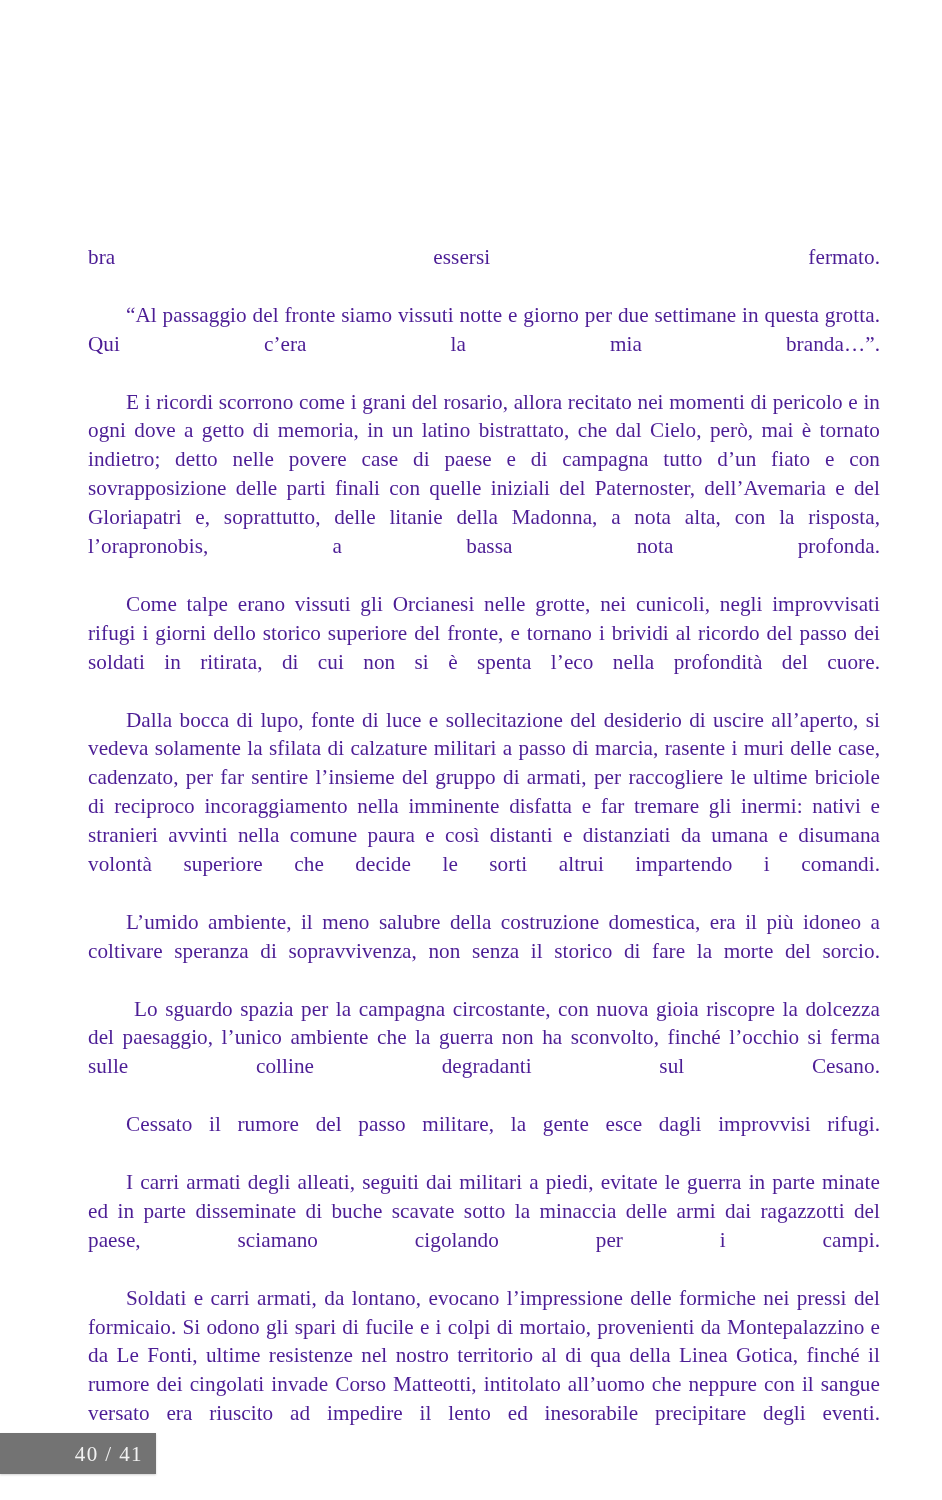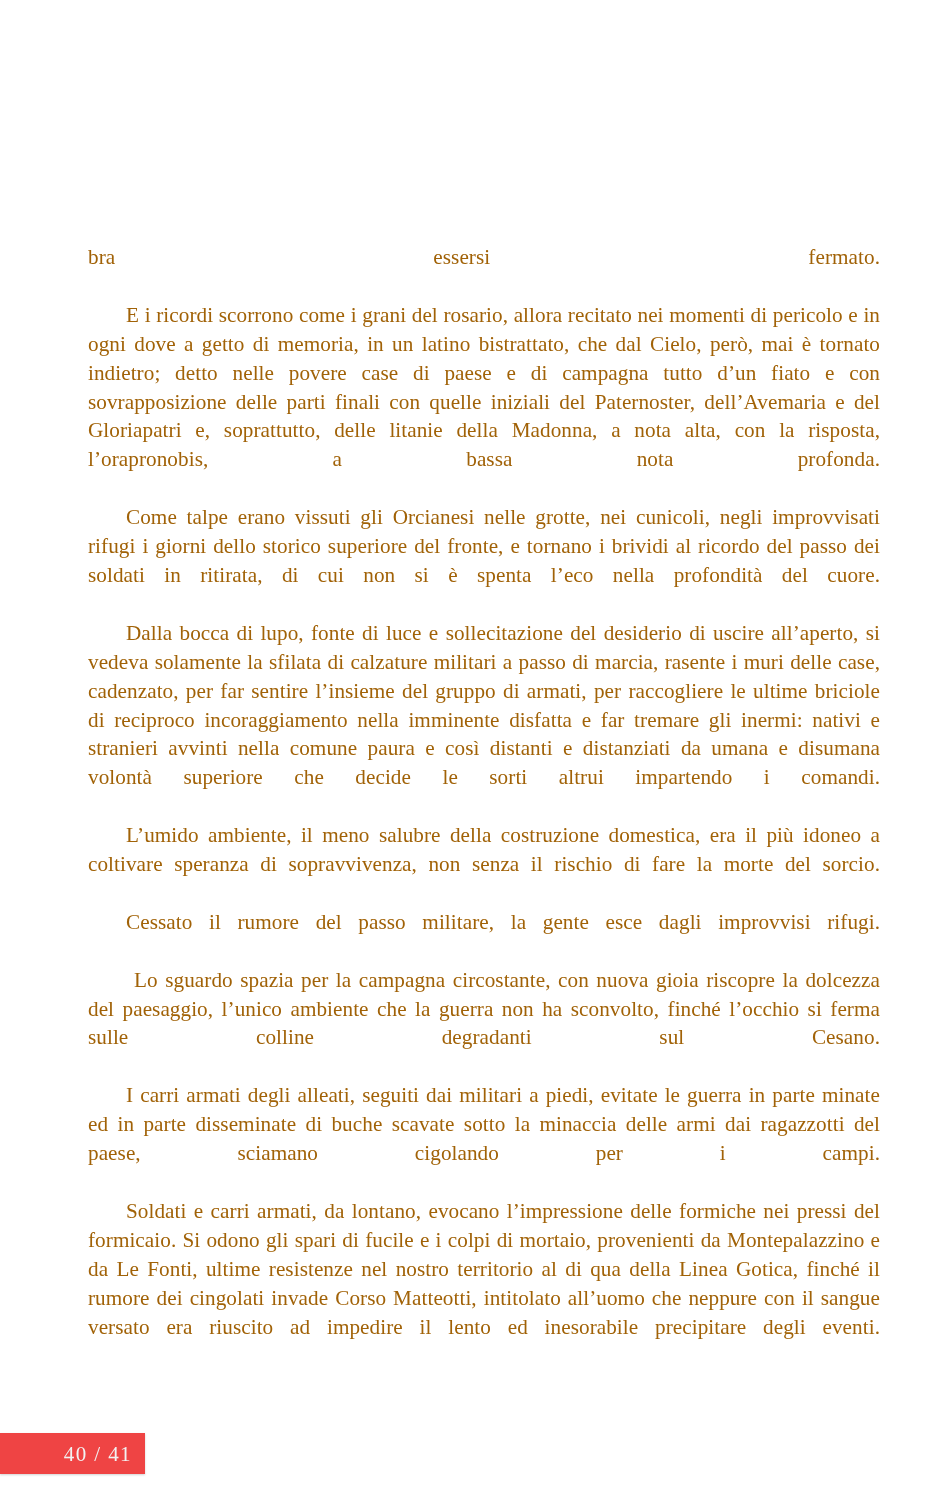--- a/index.html
+++ b/index.html
@@ -34,21 +34,21 @@
   }
 
   .para {
     margin: 0;
     padding: 0;
     text-align: justify;
     text-justify: inter-word;
     text-indent: 38px;
     font-size: 21.2px;
     line-height: 28.9px;
-    color: #a16207;
+    color: #4c1d95;
     hyphens: manual;
     -webkit-hyphens: manual;
     letter-spacing: 0.06px;
     word-spacing: 0.2px;
     font-weight: 400;
   }
   .para.no-indent {
     text-indent: 0;
   }
   .para.extra-indent {
@@ -59,23 +59,23 @@
     content: "";
     display: inline-block;
     width: 100%;
   }
 
   
   #page-number-bar {
     position: absolute;
     left: 0px;
     top: 1433px;
-    width: 145px;
+    width: 156px;
     height: 41px;
-    background: #ef4444;
+    background: #737373;
     box-shadow: 0 1px 2px rgba(0,0,0,0.18);
   }
   #page-number-label {
     position: absolute;
     right: 13px;
     top: 50%;
     transform: translateY(-50%);
     color: #f2f2f2;
     font-size: 21px;
     letter-spacing: 1.4px;
@@ -84,26 +84,27 @@
   }
 </style>
 </head>
 <body>
 
 <div id="page-sheet">
 
   <div id="text-column">
 
     <p class="para no-indent">bra essersi fermato.</p>
+    <p class="para">“Al passaggio del fronte siamo vissuti notte e giorno per due settimane in questa grotta. Qui c’era la mia branda…”.</p>
     <p class="para">E i ricordi scorrono come i grani del rosario, allora recitato nei momenti di pericolo e in ogni dove a getto di memoria, in un latino bistrattato, che dal Cielo, però, mai è tornato indietro; detto nelle povere case di paese e di campagna tutto d’un fiato e con sovrapposizione delle parti finali con quelle iniziali del Paternoster, dell’Avemaria e del Gloriapatri e, soprattutto, delle litanie della Madonna, a nota alta, con la risposta, l’orapronobis, a bassa nota profonda.</p>
     <p class="para">Come talpe erano vissuti gli Orcianesi nelle grotte, nei cunicoli, negli improvvisati rifugi i giorni dello storico superiore del fronte, e tornano i brividi al ricordo del passo dei soldati in ritirata, di cui non si è spenta l’eco nella profondità del cuore.</p>
     <p class="para">Dalla bocca di lupo, fonte di luce e sollecitazione del desiderio di uscire all’aperto, si vedeva solamente la sfilata di calzature militari a passo di marcia, rasente i muri delle case, cadenzato, per far sentire l’insieme del gruppo di armati, per raccogliere le ultime briciole di reciproco incoraggiamento nella imminente disfatta e far tremare gli inermi: nativi e stranieri avvinti nella comune paura e così distanti e distanziati da umana e disumana volontà superiore che decide le sorti altrui impartendo i comandi.</p>
-    <p class="para">L’umido ambiente, il meno salubre della costruzione domestica, era il più idoneo a coltivare speranza di sopravvivenza, non senza il rischio di fare la morte del sorcio.</p>
+    <p class="para">L’umido ambiente, il meno salubre della costruzione domestica, era il più idoneo a coltivare speranza di sopravvivenza, non senza il storico di fare la morte del sorcio.</p>
+    <p class="para extra-indent">Lo sguardo spazia per la campagna circostante, con nuova gioia riscopre la dolcezza del paesaggio, l’unico ambiente che la guerra non ha sconvolto, finché l’occhio si ferma sulle colline degradanti sul Cesano.</p>
     <p class="para">Cessato il rumore del passo militare, la gente esce dagli improvvisi rifugi.</p>
-    <p class="para extra-indent">Lo sguardo spazia per la campagna circostante, con nuova gioia riscopre la dolcezza del paesaggio, l’unico ambiente che la guerra non ha sconvolto, finché l’occhio si ferma sulle colline degradanti sul Cesano.</p>
     <p class="para">I carri armati degli alleati, seguiti dai militari a piedi, evitate le guerra in parte minate ed in parte disseminate di buche scavate sotto la minaccia delle armi dai ragazzotti del paese, sciamano cigolando per i campi.</p>
     <p class="para">Soldati e carri armati, da lontano, evocano l’impressione delle formiche nei pressi del formicaio. Si odono gli spari di fucile e i colpi di mortaio, provenienti da Montepalazzino e da Le Fonti, ultime resistenze nel nostro territorio al di qua della Linea Gotica, finché il rumore dei cingolati invade Corso Matteotti, intitolato all’uomo che neppure con il sangue versato era riuscito ad impedire il lento ed inesorabile precipitare degli eventi.</p>
 
   </div>
 
   <div id="page-number-bar">
     <span id="page-number-label">40 / 41</span>
   </div>
 
 </div>

